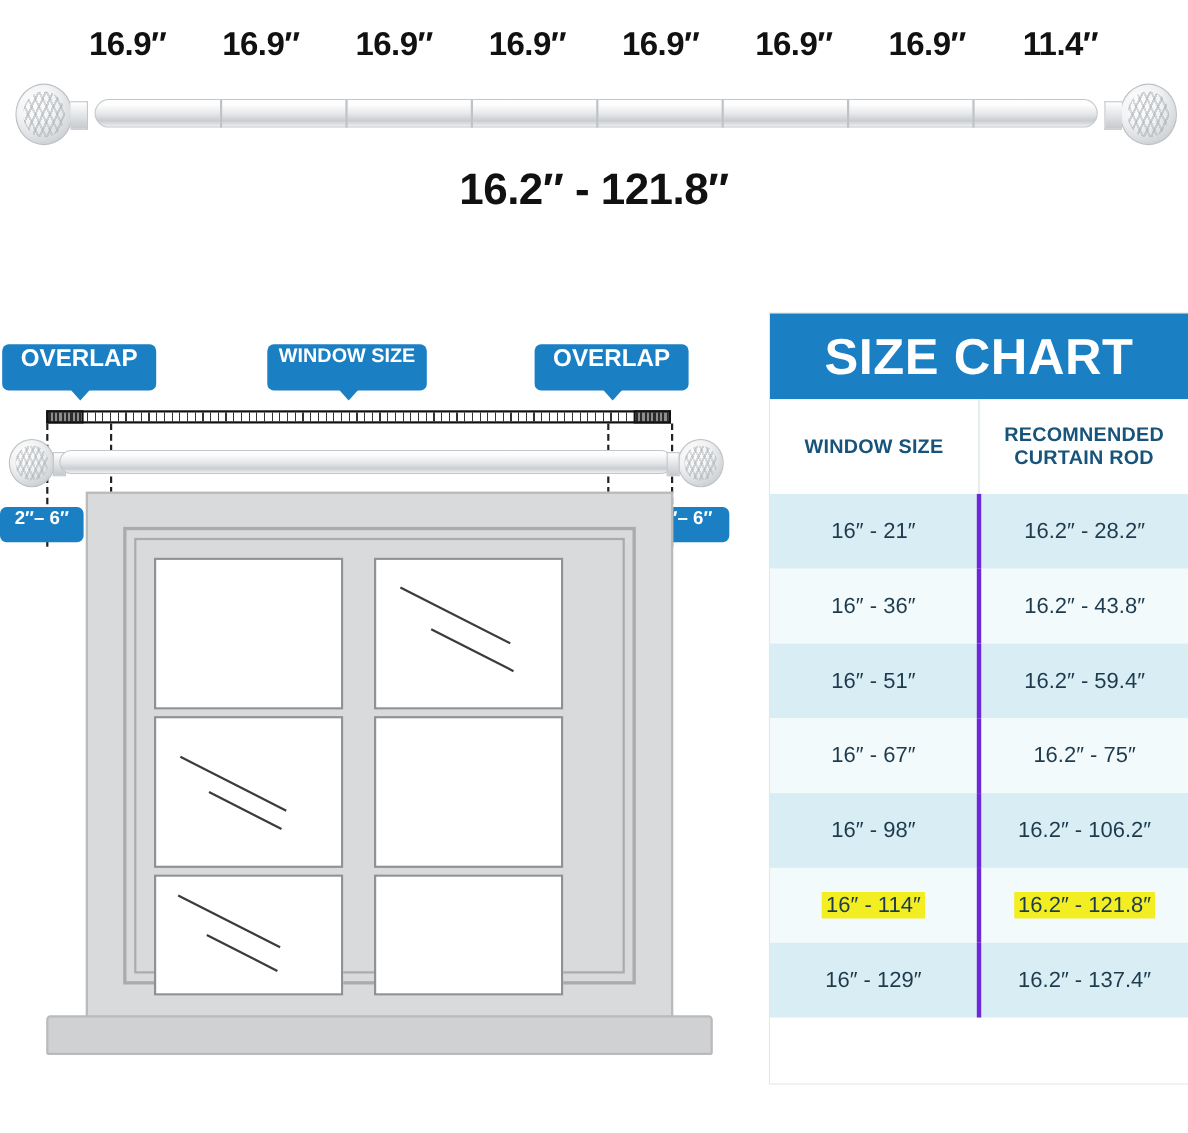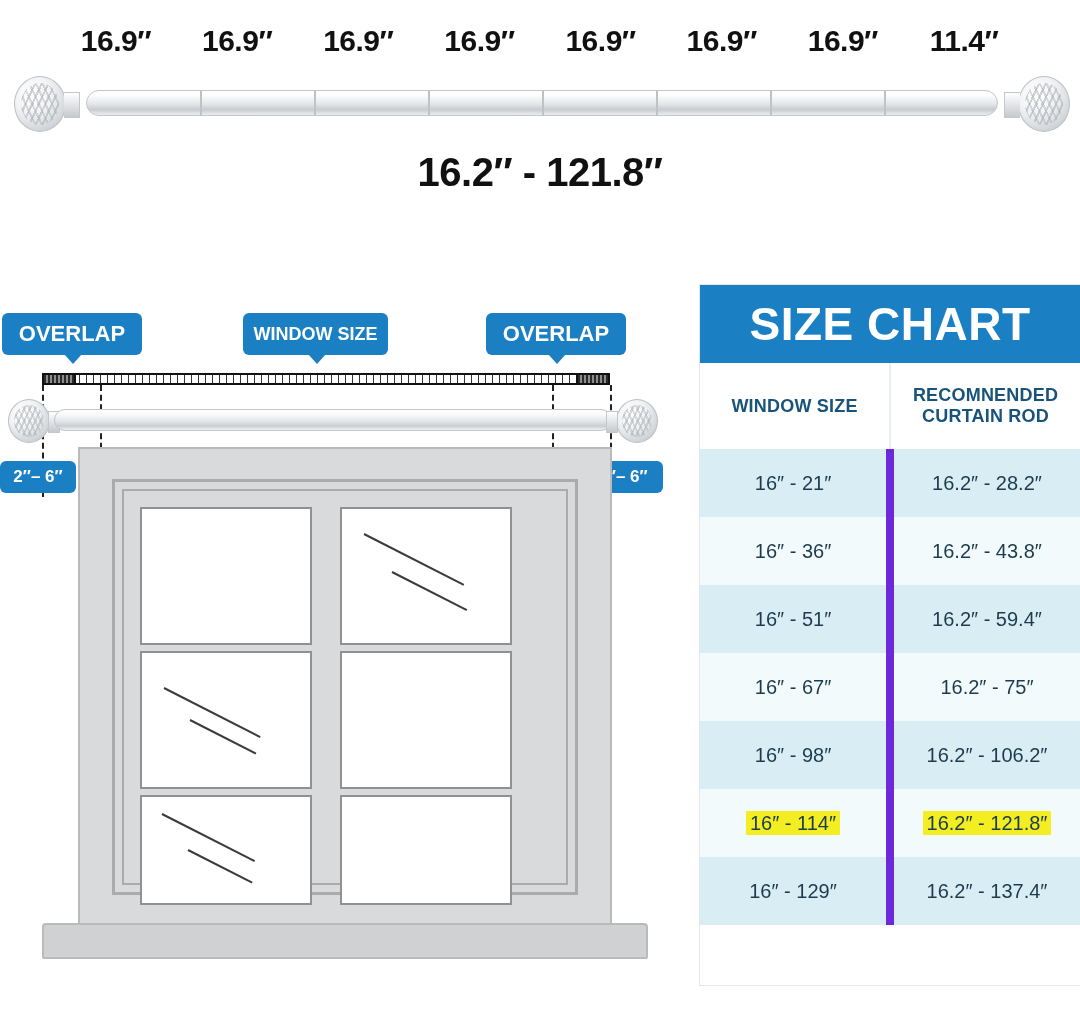--- a/index.html
+++ b/index.html
@@ -127,21 +127,21 @@
     width: 690px;
     height: 700px;
   }
   .tag {
     position: absolute;
     background: #1b7fc4;
     color: #fff;
     font-weight: bold;
     border-radius: 6px;
     display: flex;
-    align-items: center;
+    align-items: flex-start;
     justify-content: center;
     text-align: center;
     box-sizing: border-box;
   }
   .tag::after {
     content: "";
     position: absolute;
     bottom: -9px;
     left: 50%;
     margin-left: -8px;
@@ -349,21 +349,21 @@
   }
   #chart-table td {
     font-size: 20px;
     color: #1d3b4d;
     text-align: center;
     height: 66px;
     vertical-align: middle;
   }
   #chart-table tbody tr:nth-child(odd) td { background: #d9edf4; }
   #chart-table tbody tr:nth-child(even) td { background: #f2fafc; }
-  #chart-table td:first-child { border-right: 8px solid #6d28d9; margin-left: 24px; }
+  #chart-table td:first-child { border-right: 4px solid #6d28d9; margin-left: 24px; }
   #chart-table th:first-child { border-right: 2px solid #e6eef1; }
   .hl {
     background: #f2ee22;
     padding: 1px 4px;
     border-radius: 1px;
   }
 </style>
 </head>
 <body>
 

